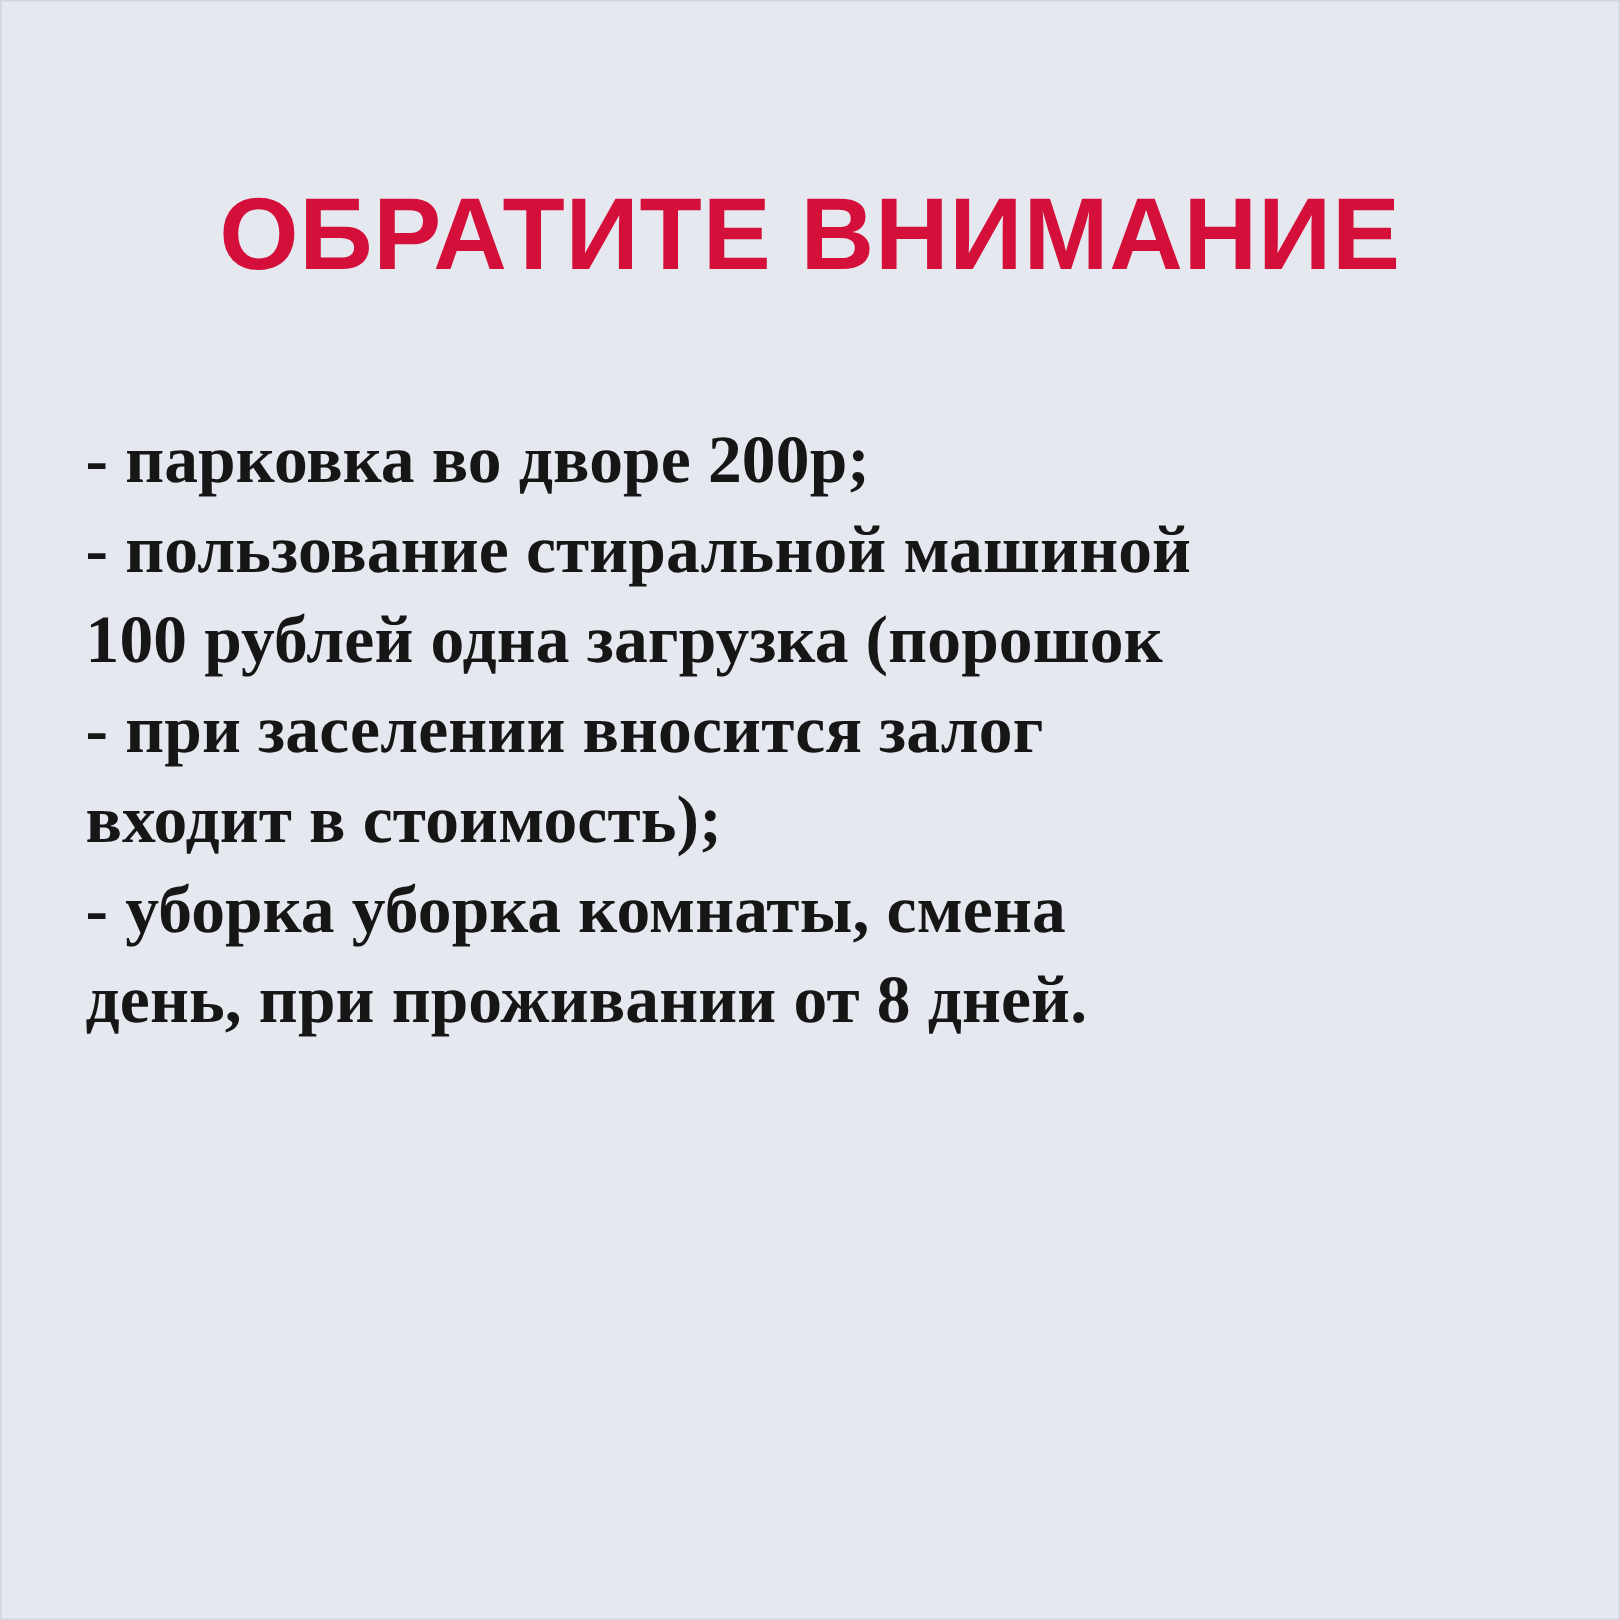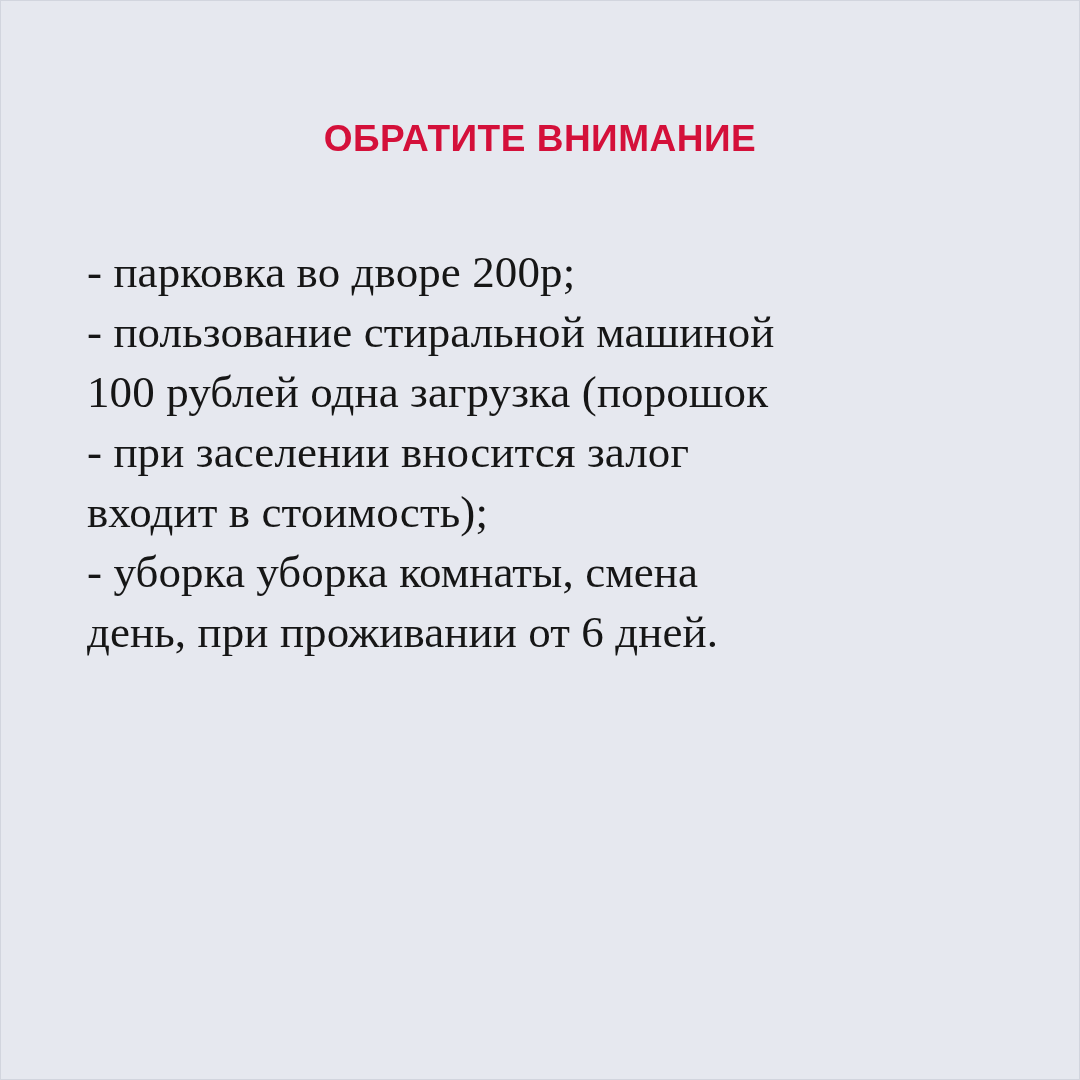--- a/index.html
+++ b/index.html
@@ -21,28 +21,29 @@
     border: 1px solid #d2d5de;
     overflow: hidden;
   }
   .title {
     margin: 0;
     padding-top: 118px;
     text-align: center;
     color: #d4103a;
     font-family: "Liberation Sans", sans-serif;
     font-weight: bold;
-    font-size: 37px;
+    font-size: 68px;
     letter-spacing: 0.5px;
     line-height: 1.1;
   }
   .body-block {
     margin: 0;
-    padding: 0 78px 0 86px;
+    padding: 0 78px 0 56px;
     padding-top: 82px;
+    font-weight: bold;
   }
   .line {
     color: #161616;
     font-family: "Liberation Serif", serif;
     font-size: 45px;
     line-height: 60px;
     white-space: pre-wrap;
     letter-spacing: 0.1px;
   }
 </style>
@@ -51,15 +52,15 @@
 
 <div class="card">
   <h1 class="title">ОБРАТИТЕ ВНИМАНИЕ</h1>
   <div class="body-block">
     <div class="line">- парковка во дворе 200р;</div>
     <div class="line">- пользование стиральной машиной</div>
     <div class="line">100 рублей одна загрузка (порошок</div>
     <div class="line">- при заселении вносится залог</div>
     <div class="line">входит в стоимость);</div>
     <div class="line">- уборка уборка комнаты, смена</div>
-    <div class="line">день, при проживании от 6 дней.</div>
+    <div class="line">день, при проживании от 8 дней.</div>
   </div>
 </div>
 
 </body></html>

